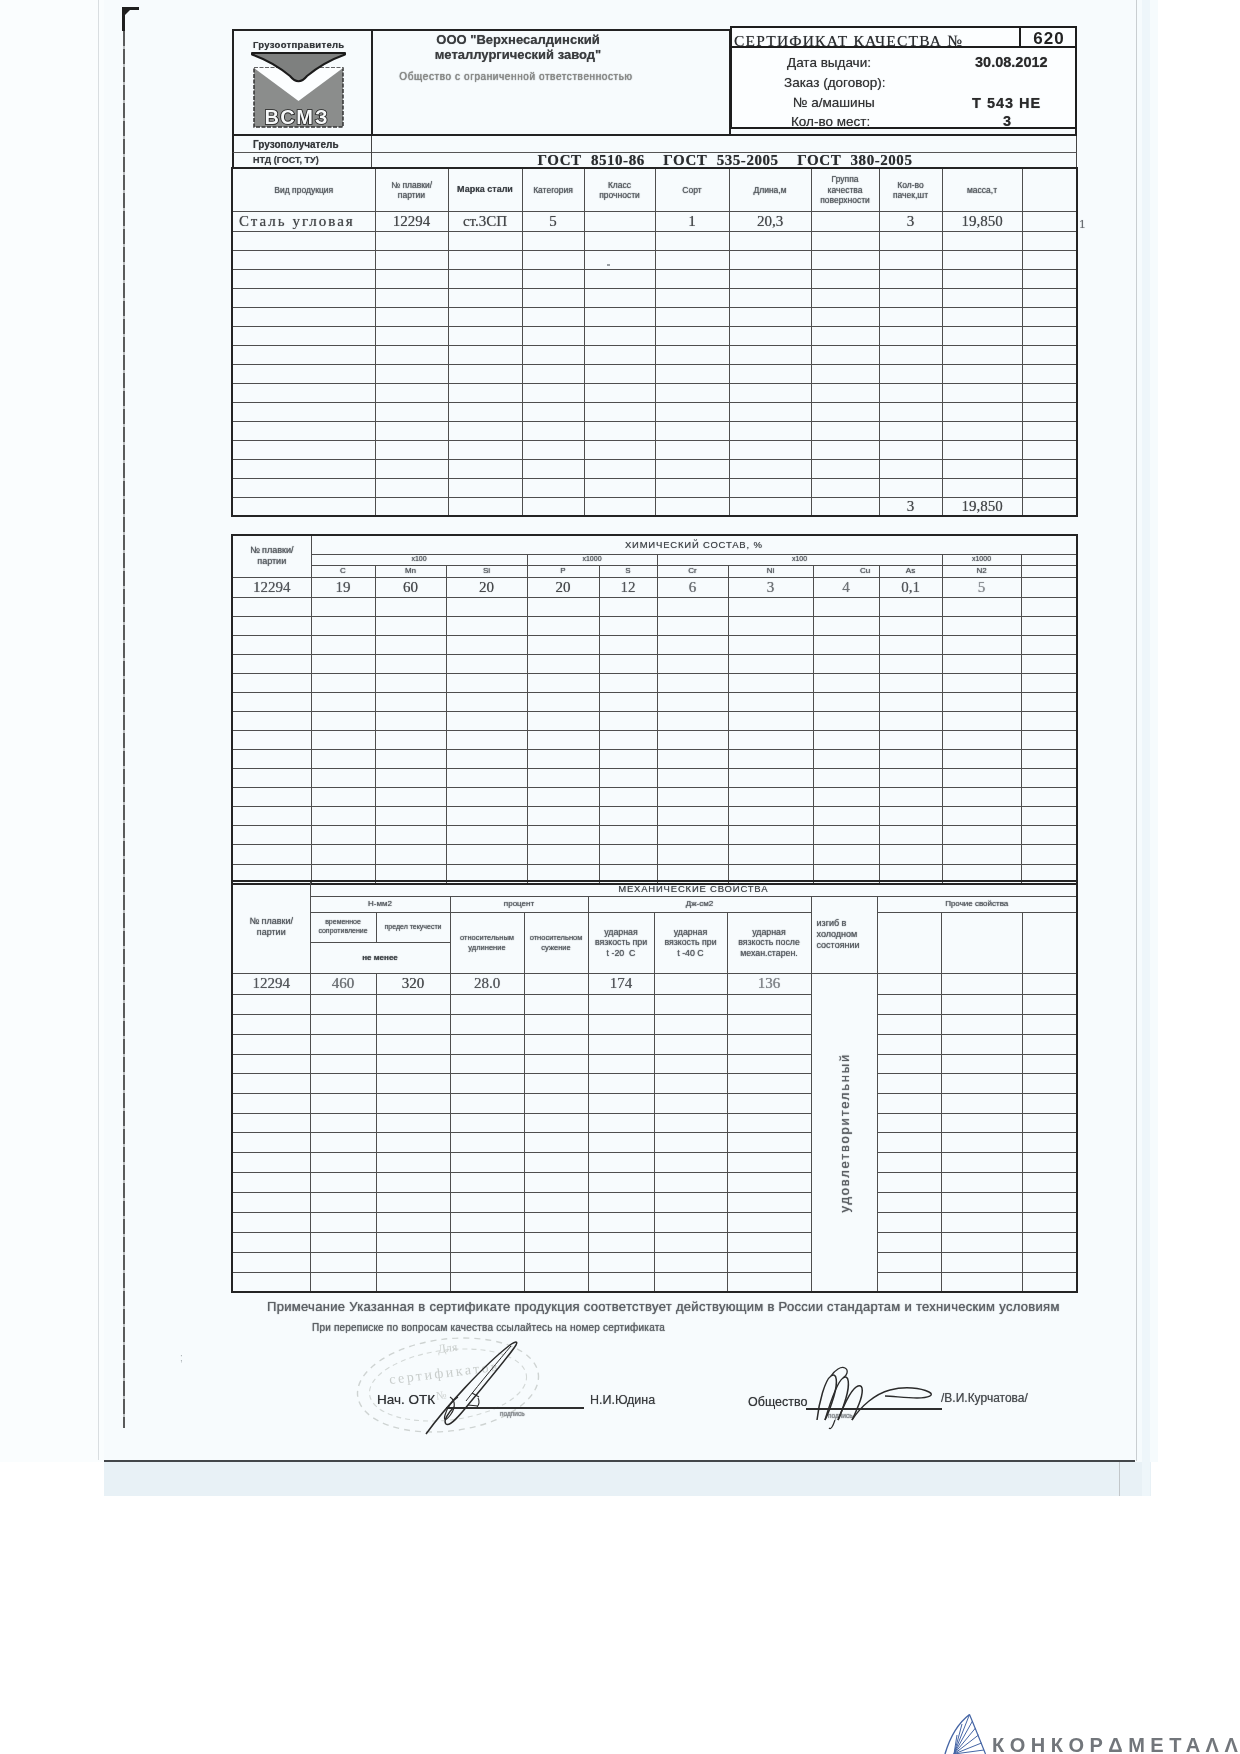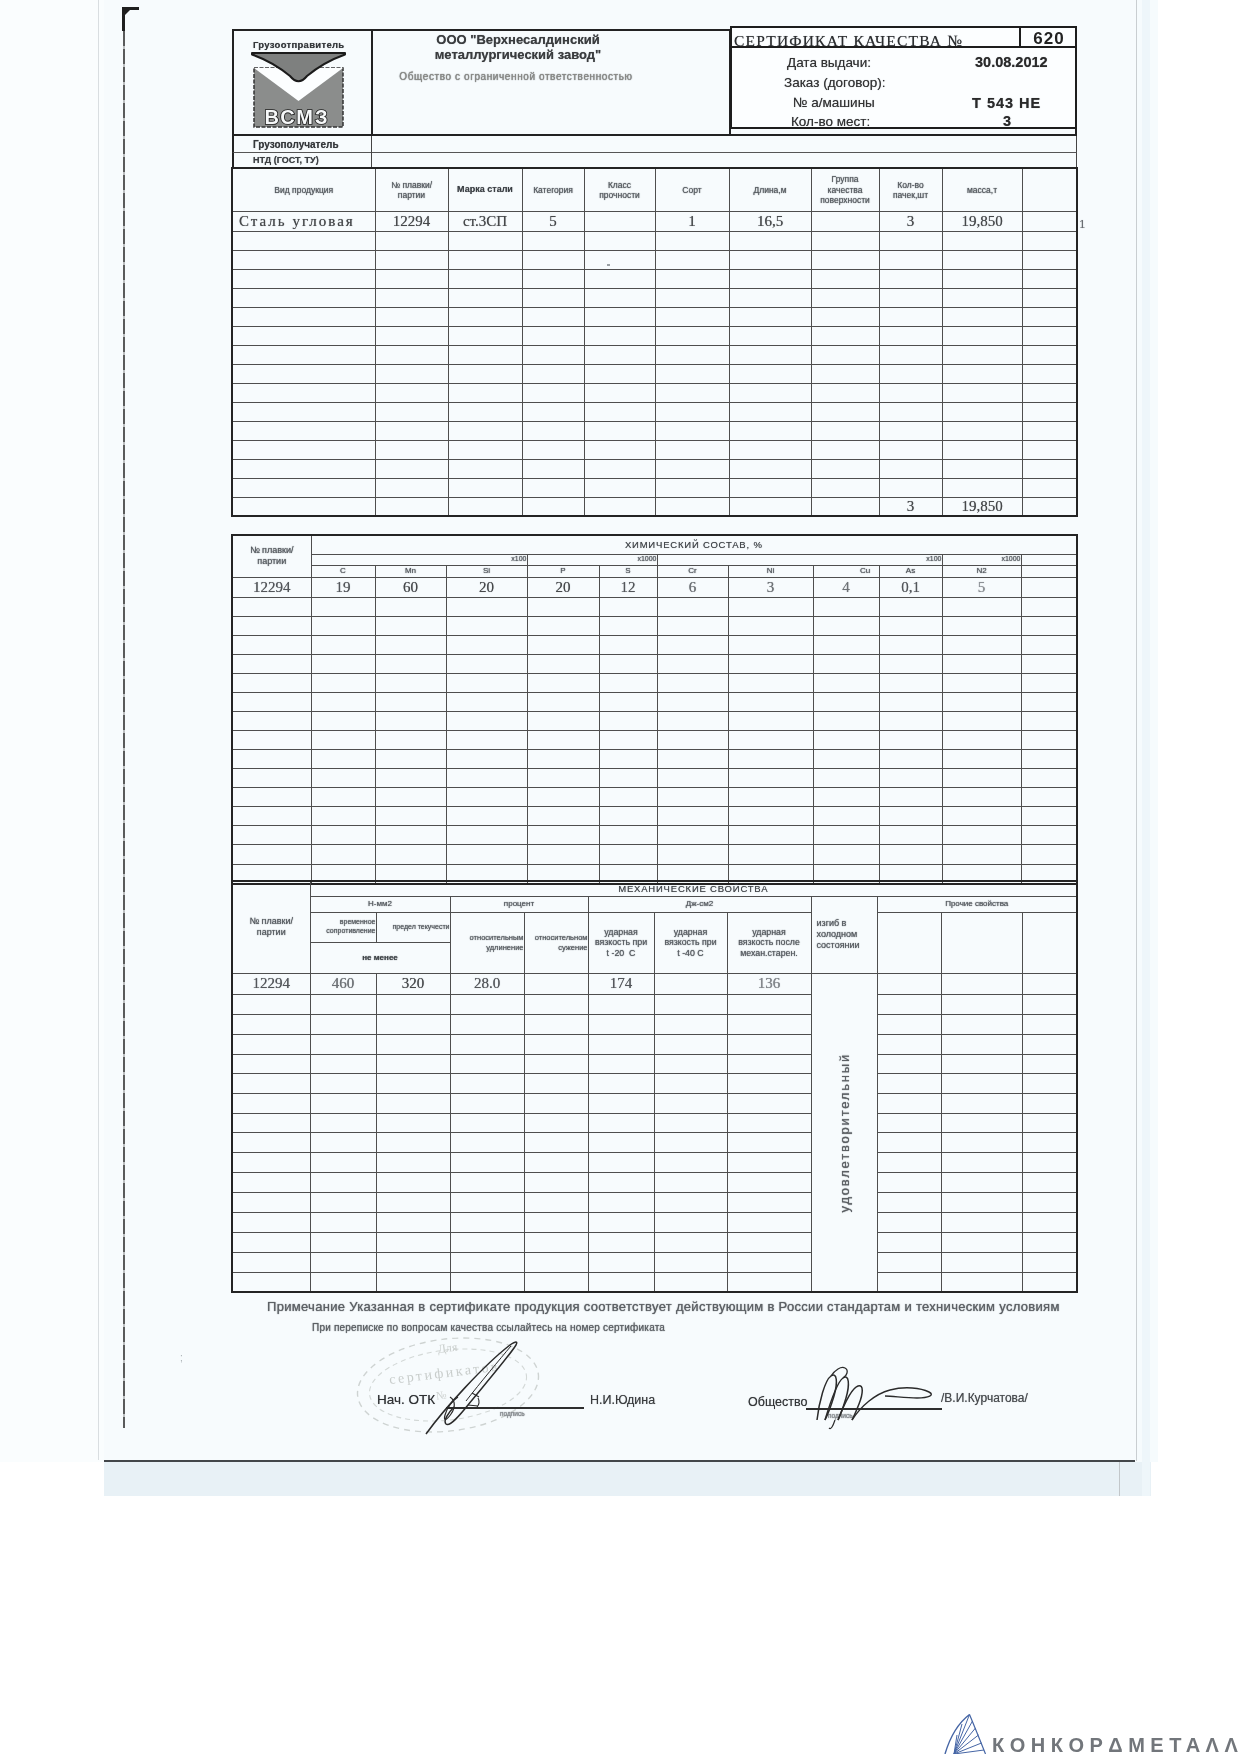--- a/index.html
+++ b/index.html
@@ -4,21 +4,21 @@
 <style>
 *{box-sizing:border-box;}
 html,body{margin:0;padding:0;}
 body{width:1240px;height:1754px;position:relative;background:#ffffff;font-family:"Liberation Sans",sans-serif;overflow:hidden;}
 .a{position:absolute;}
 .blur{text-shadow:0 0 .7px rgba(70,75,80,.8);}
 .blur2{text-shadow:0 0 1px rgba(110,115,120,.9),0 0 1px rgba(110,115,120,.6);}
 table.grid{position:absolute;border-collapse:collapse;table-layout:fixed;}
 .grid td{border:1px solid #4e4e4e;padding:0;font-family:"Liberation Serif",serif;font-size:15px;color:#46484a;text-align:center;vertical-align:middle;overflow:hidden;line-height:1;}
 .grid td.hd,.hd{font-family:"Liberation Sans",sans-serif;font-size:8.5px;color:#565b60;line-height:1.2;font-weight:normal;}
-.grid td.hd2,.hd2{font-family:"Liberation Sans",sans-serif;font-size:7.5px;color:#565b60;line-height:1.25;font-weight:normal;text-align:right;}
+.grid td.hd2,.hd2{font-family:"Liberation Sans",sans-serif;font-size:7.5px;color:#565b60;line-height:1.25;font-weight:normal;}
 .serif{font-family:"Liberation Serif",serif;}
 </style></head>
 <body>
 <div id="scan" style="position:absolute;left:0;top:0;width:1240px;height:1754px;filter:blur(0.3px);">
 
 <div class="a" style="left:0;top:0;width:1136px;height:1462px;background:#fafdfe;"></div>
     <div class="a" style="left:104px;top:0;width:1032px;height:1462px;background:#f7fbfd;"></div>
 <div class="a" style="left:104px;top:1462px;width:1047px;height:34px;background:#e8f1f6;"></div>
 <div class="a" style="left:1136px;top:0;width:22px;height:1462px;background:#f6fbfd;"></div>
     <div class="a" style="left:1142px;top:0;width:8px;height:1496px;background:#eef6fa;"></div>
@@ -61,20 +61,21 @@
 </svg>
 
 <div class="a blur" style="left:340px;top:33px;width:356px;text-align:center;font-size:13px;font-weight:bold;color:#3a3c3e;line-height:1.15;">ООО "Верхнесалдинский<br>металлургический завод"</div>
 <div class="a blur2" style="left:338px;top:71px;width:356px;text-align:center;font-size:10px;color:#8a8a85;letter-spacing:.6px;">Общество с ограниченной ответственностью</div>
 
 <div class="a" style="left:232px;top:136px;width:845px;height:17px;border-left:2px solid #222;border-right:1px solid #444;border-bottom:1px solid #555;"></div>
 <div class="a" style="left:232px;top:153px;width:845px;height:15px;border-left:2px solid #222;border-right:1px solid #444;"></div>
 <div class="a" style="left:371px;top:136px;width:1px;height:32px;background:#444;"></div>
 <div class="a blur" style="left:253px;top:139px;font-size:10px;font-weight:bold;color:#35383b;">Грузополучатель</div>
 <div class="a blur" style="left:253px;top:155px;font-size:9px;font-weight:bold;color:#3c3f42;">НТД (ГОСТ, ТУ)</div>
+<div class="a blur serif" style="left:435px;top:152px;width:580px;text-align:center;font-size:15px;font-weight:bold;color:#2b2d2f;word-spacing:5px;letter-spacing:.55px;">ГОСТ 8510-86&nbsp;&nbsp;ГОСТ 535-2005&nbsp;&nbsp;ГОСТ 380-2005</div>
 
 <table class="grid" style="left:231px;top:167px;width:847px;border:2px solid #242424;">
 <colgroup>
         <col style="width:143px">
         <col style="width:73px">
         <col style="width:74px">
         <col style="width:62px">
         <col style="width:71px">
         <col style="width:74px">
         <col style="width:82px">
@@ -97,21 +98,21 @@
  <td class="hd blur2">масса,т</td>
  <td></td>
 </tr>
 <tr style="height:20px;">
  <td class="blur" style="letter-spacing:2px;text-align:left;padding-left:6px;">Сталь  угловая</td>
           <td class="blur">12294</td>
           <td class="blur">ст.3СП</td>
           <td class="blur">5</td>
           <td></td>
           <td class="blur">1</td>
-          <td class="blur">16,5</td>
+          <td class="blur">20,3</td>
           <td></td>
           <td class="blur">3</td>
           <td class="blur">19,850</td>
           <td></td>
 </tr>
 <tr style="height:19px;">
           <td></td>
           <td></td>
           <td></td>
           <td></td>

